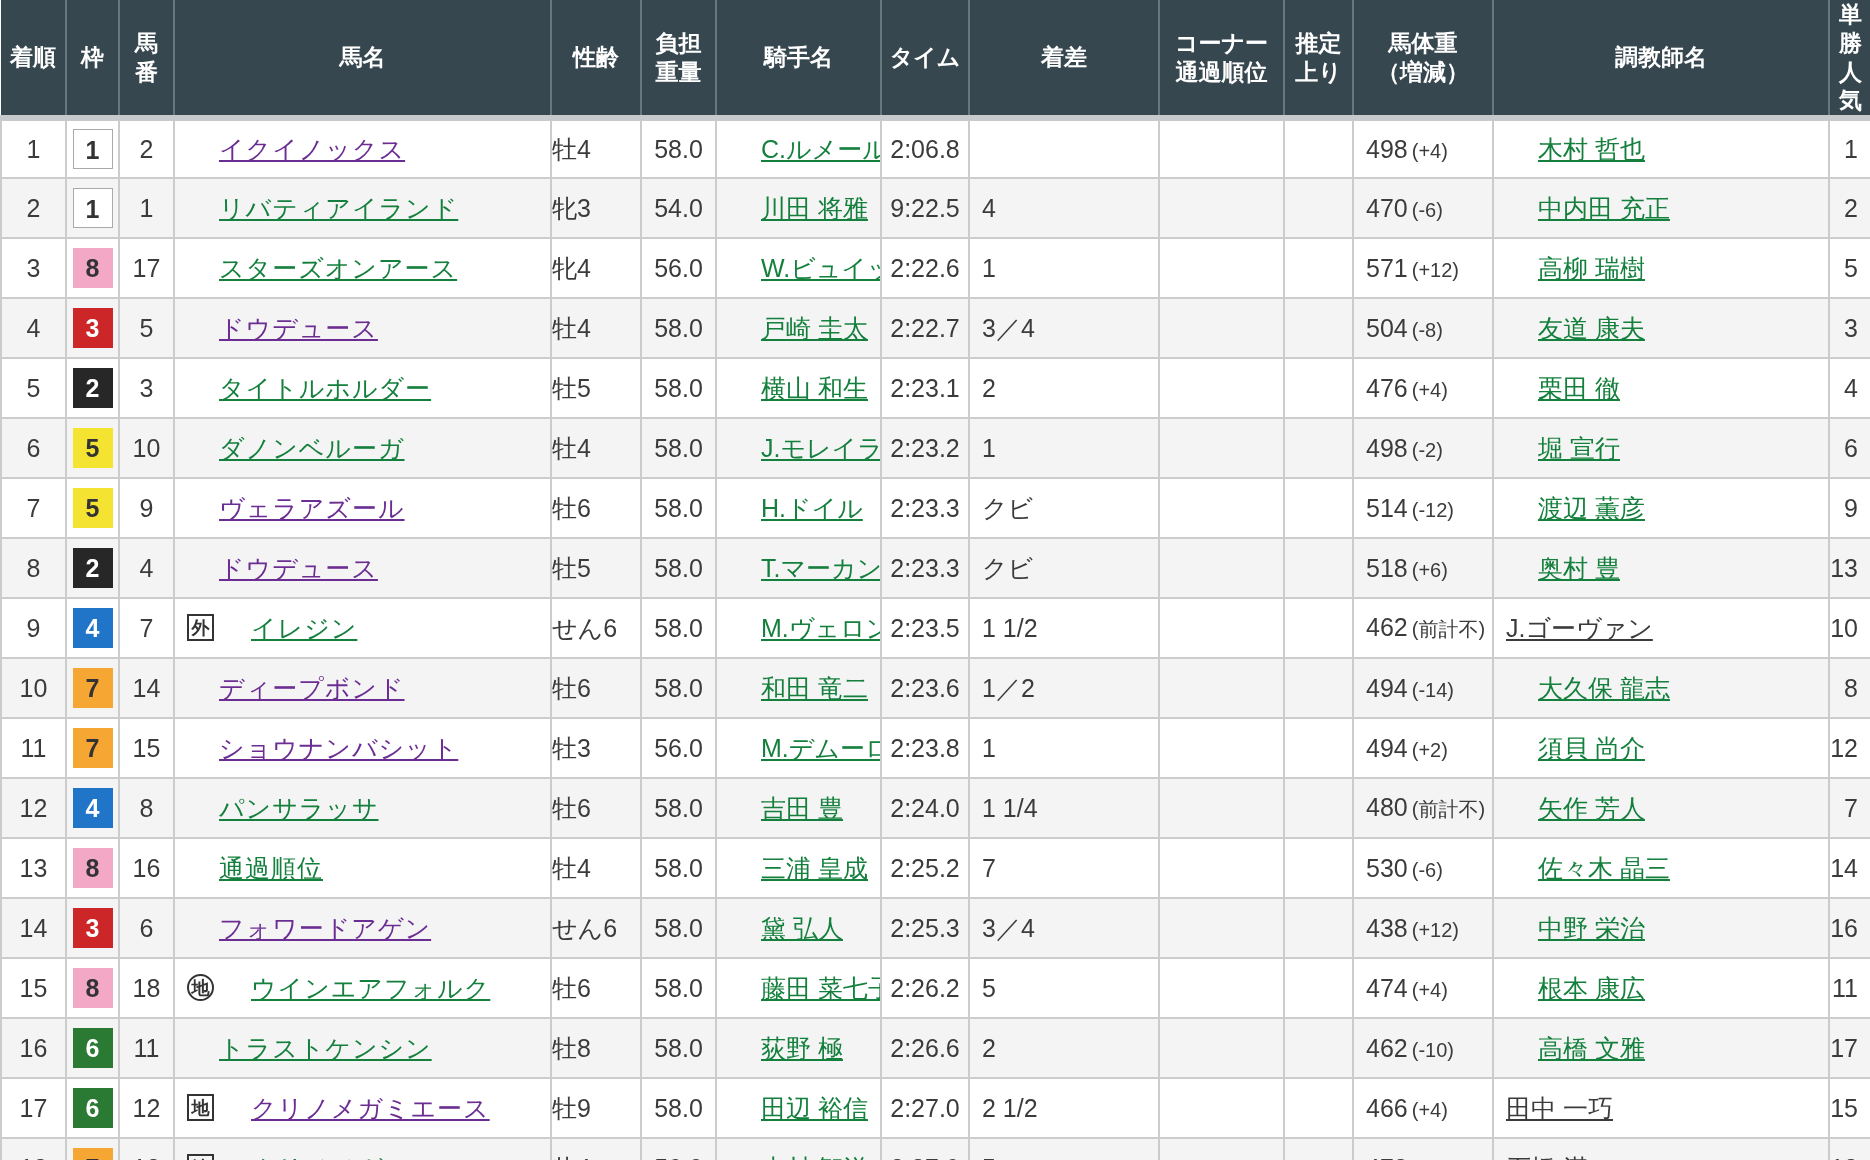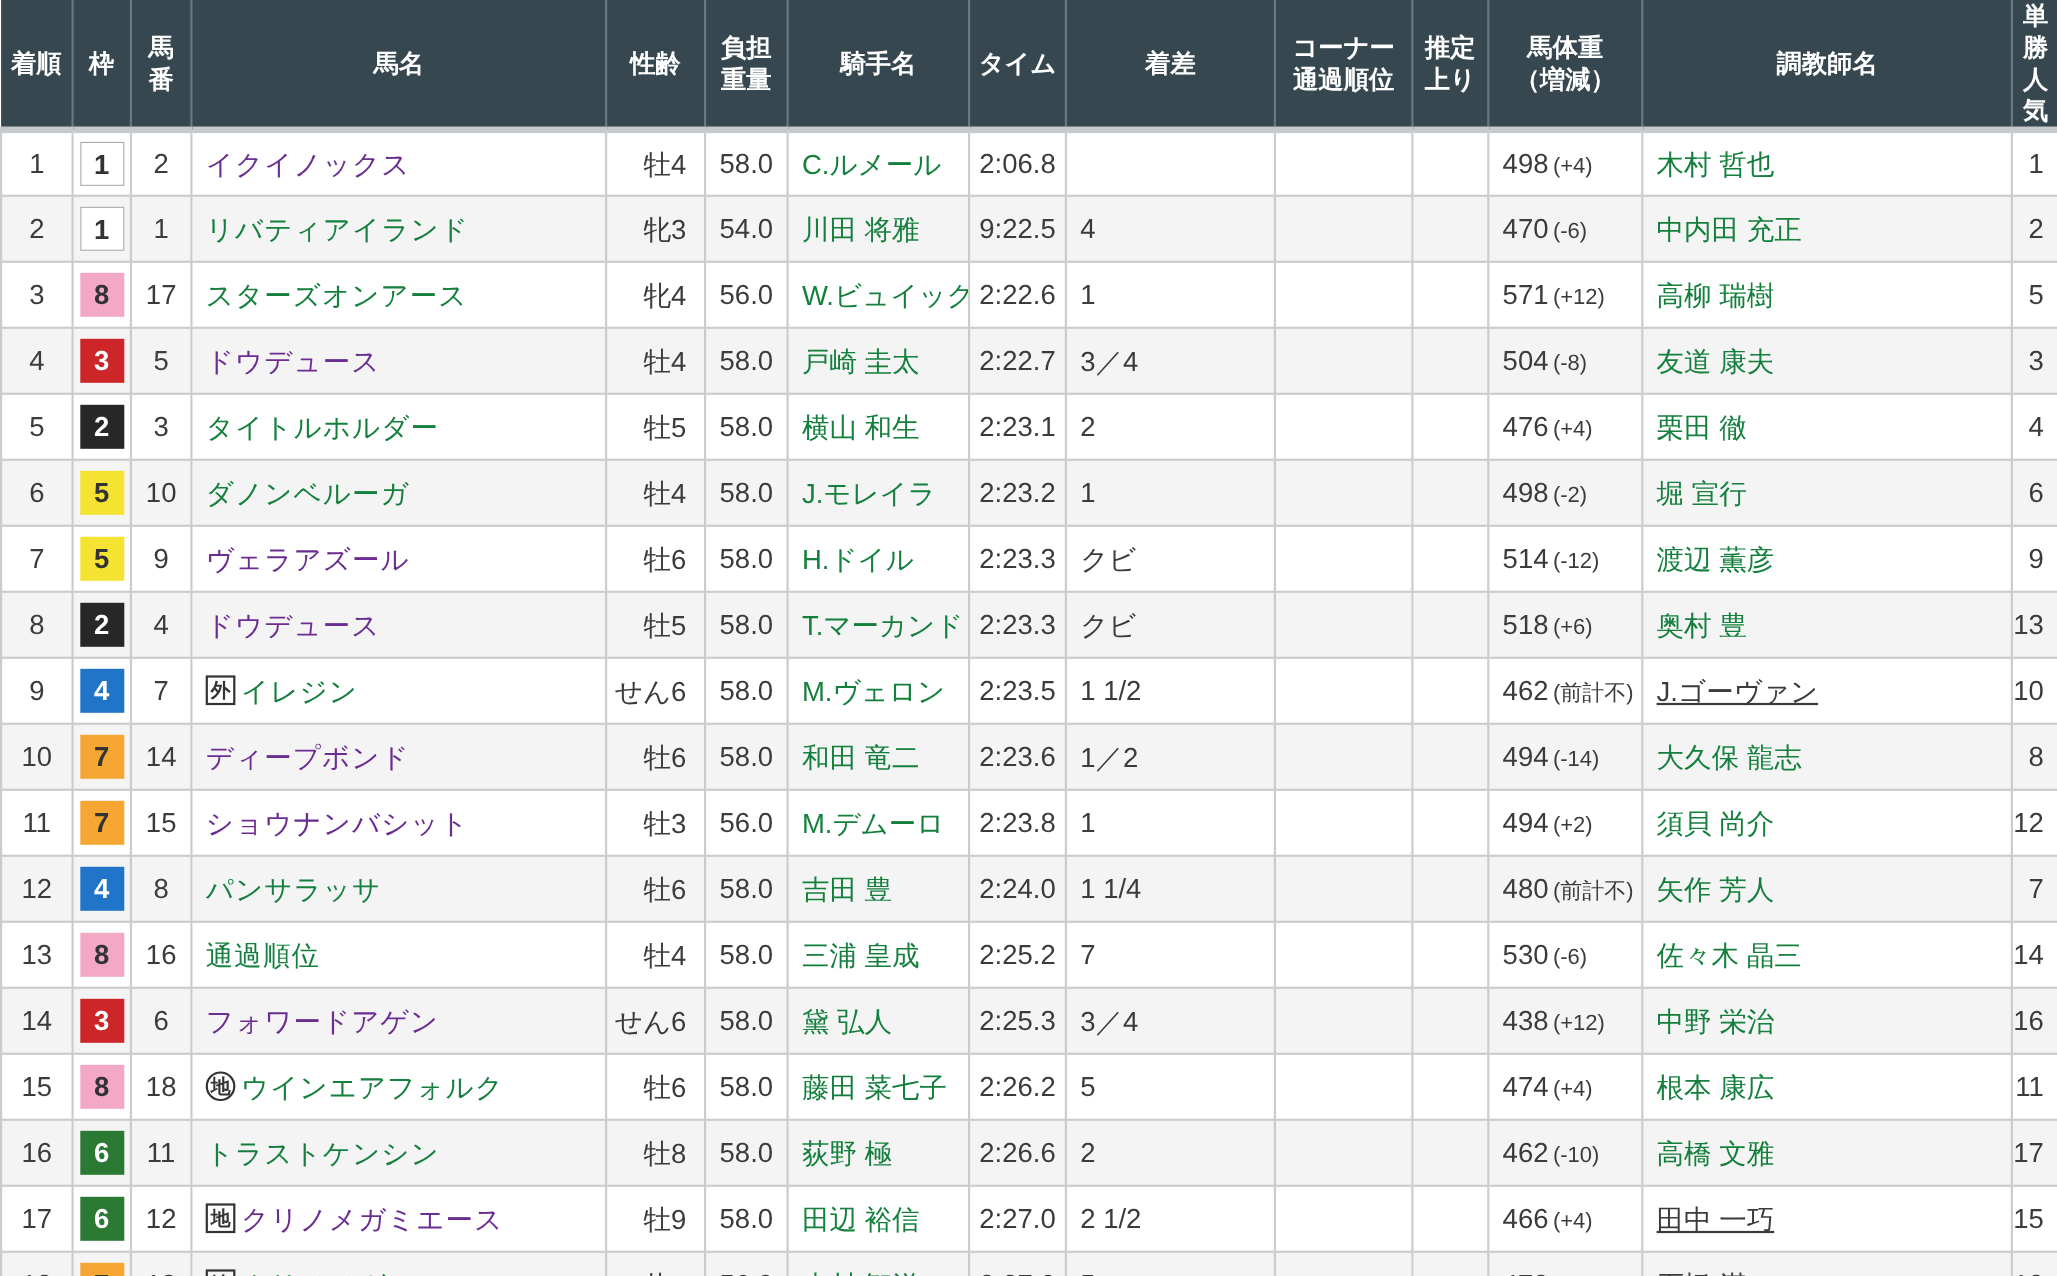--- a/index.html
+++ b/index.html
@@ -10,24 +10,24 @@
      vertical-align:middle;line-height:1.25;white-space:pre-line;
      border-right:2px solid #68787f;border-bottom:6px solid #c7cacc;padding:0;}
   th:last-child{border-right:none;}
   tbody tr{height:60px;}
   td{border-right:2px solid #cccccc;border-bottom:2px solid #cccccc;font-size:25px;
      color:#3b3b3b;vertical-align:middle;padding:0;overflow:hidden;white-space:nowrap;}
   td:first-child{border-left:2px solid #cccccc;}
   tr[data-par="even"] td{background:#f4f4f4;}
   tr[data-par="odd"] td{background:#ffffff;}
   .c{text-align:center;}
-  .r{text-align:right;padding-right:16px;}
+  .r{text-align:left;padding-right:16px;}
   .l{text-align:left;padding-left:12px;}
   .fav{text-align:right;padding-right:12px;}
-  a{cursor:pointer;}
+  a{text-decoration:underline;cursor:pointer;margin-left:32px;}
   .lnk-blue{color:#15803d;}
   .lnk-visited{color:#6b2d92;}
   .plain{color:#3b3b3b;text-decoration:underline;}
   .waku{display:inline-block;width:40px;height:40px;line-height:40px;text-align:center;
         font-weight:700;font-size:25px;box-sizing:border-box;}
   .mark{display:inline-block;width:27px;height:27px;line-height:24px;text-align:center;
         border:2px solid #333;font-size:18px;font-weight:700;color:#333;margin-right:5px;
         box-sizing:border-box;vertical-align:3px;background:transparent;}
   .mark.circle{border-radius:50%;}
   .wdiff{font-size:20px;margin-left:4px;}

